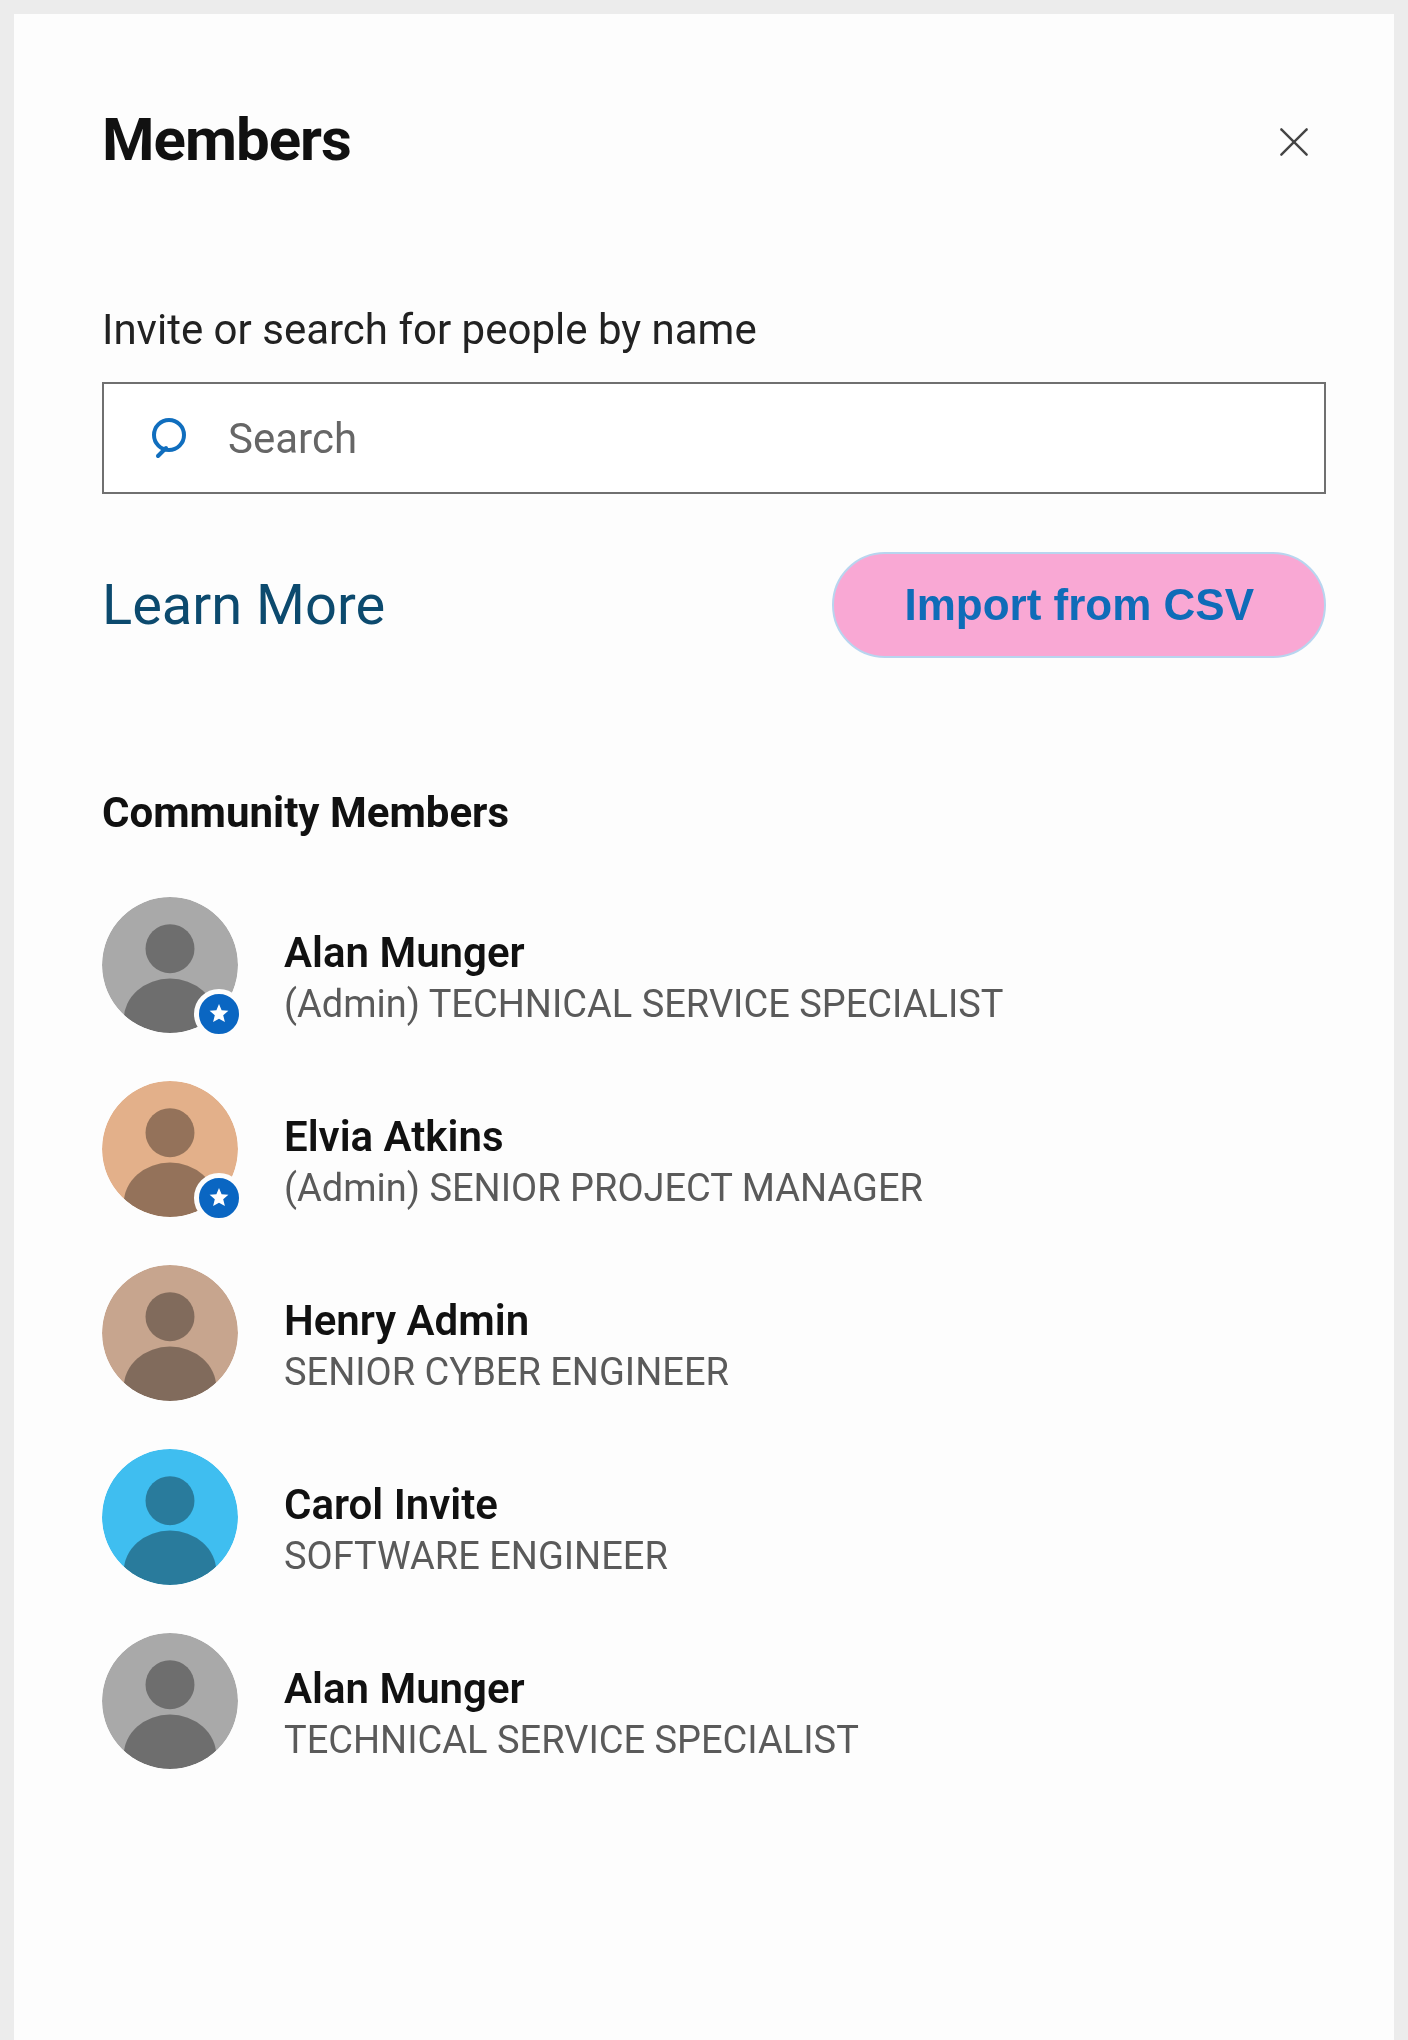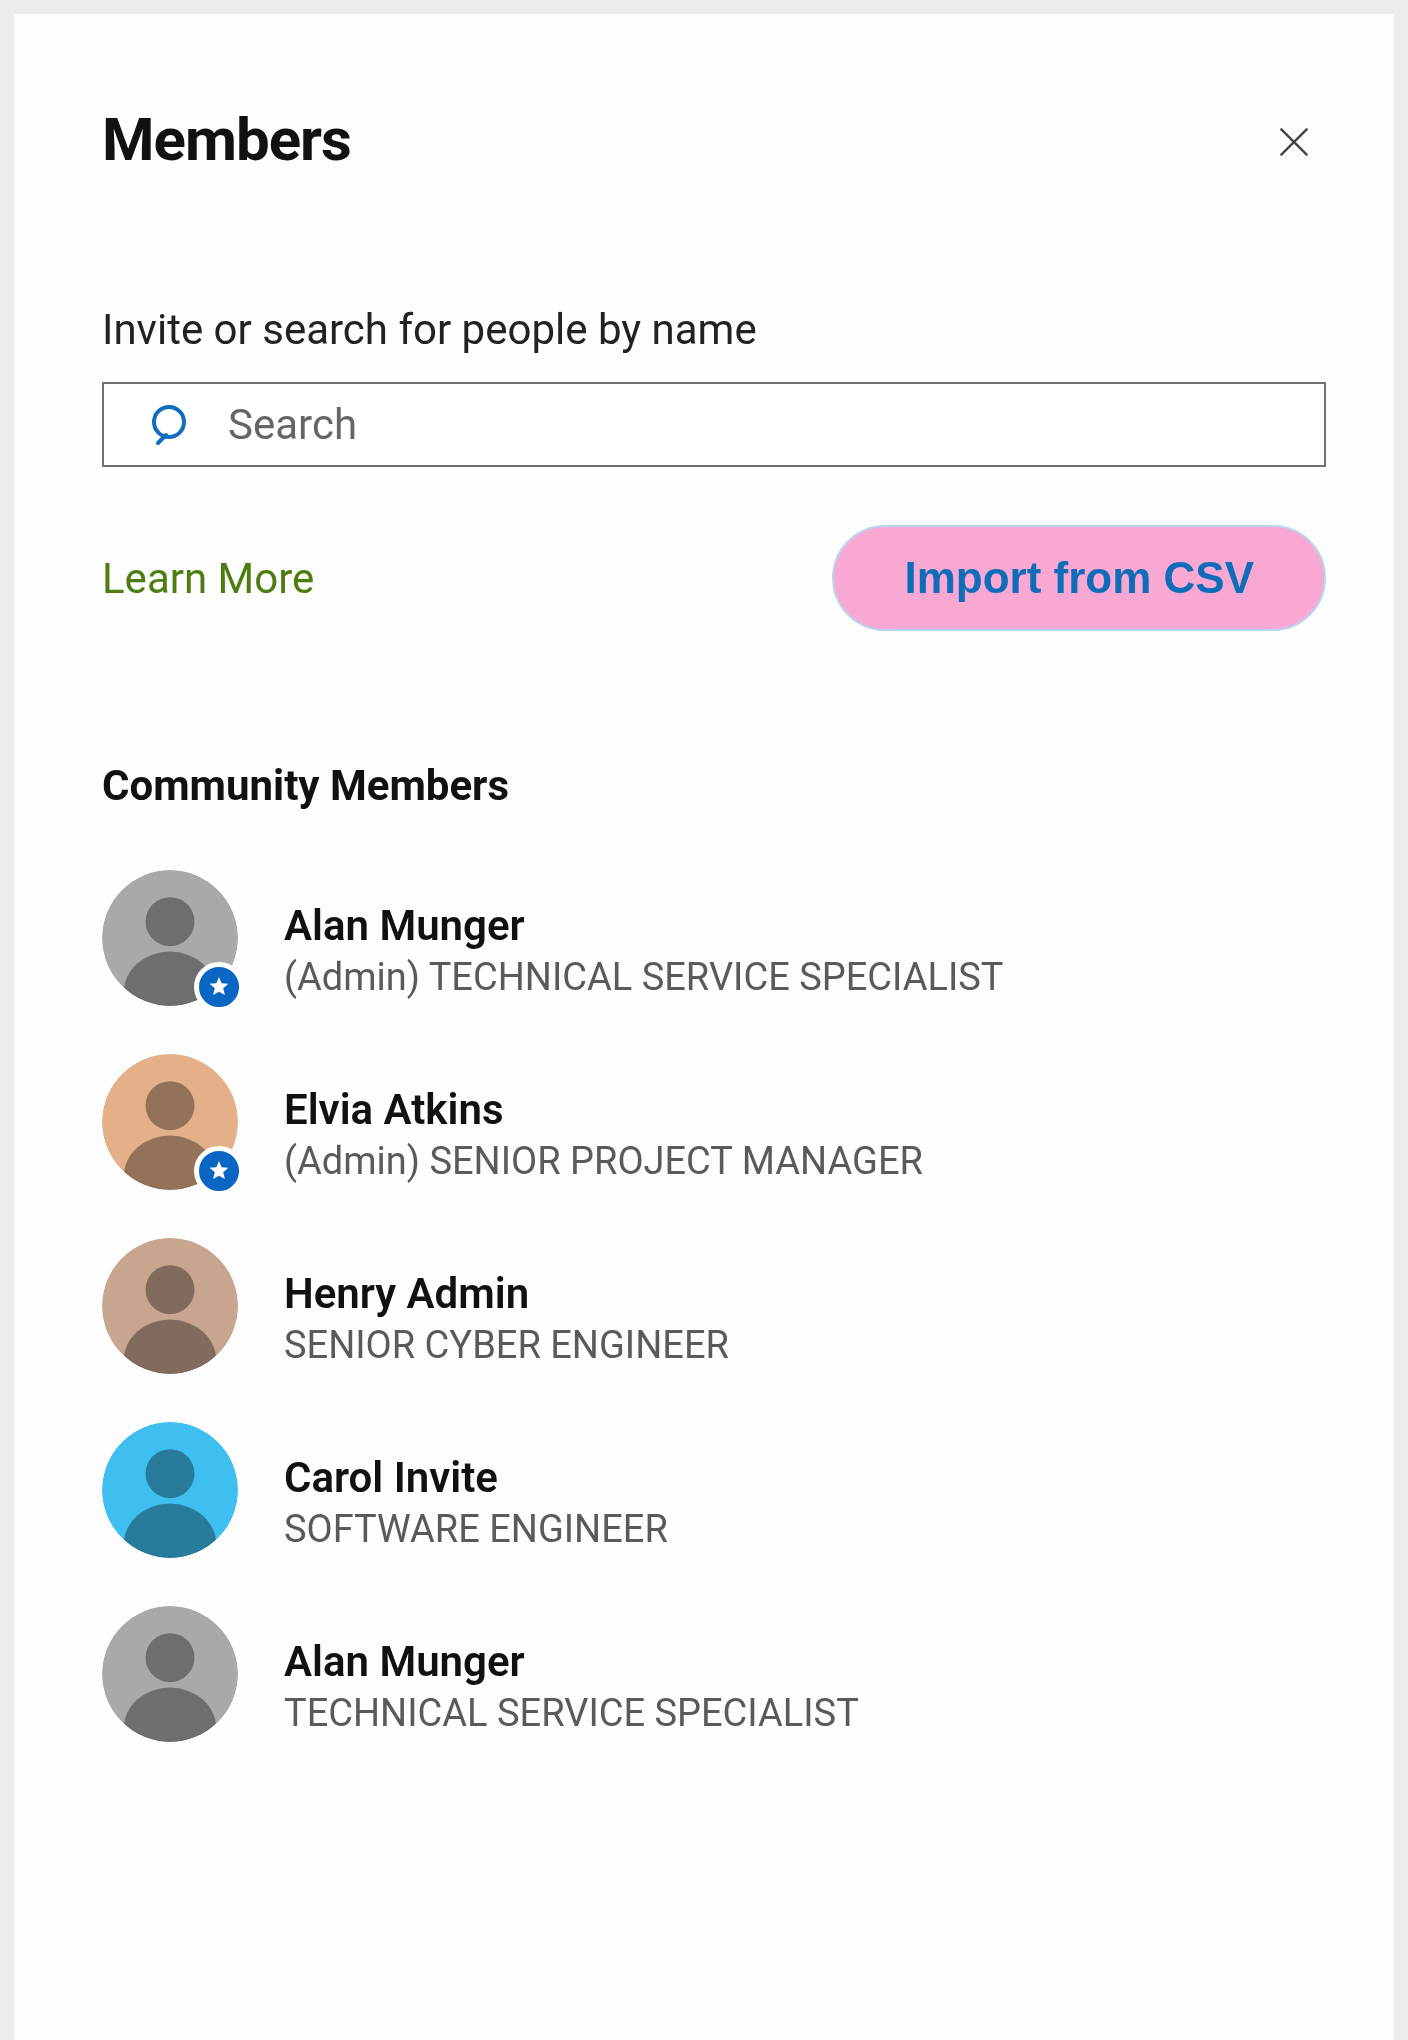--- a/index.html
+++ b/index.html
@@ -52,21 +52,21 @@
       font-size: 42px;
       font-weight: 400;
       color: #222;
       margin-bottom: 28px;
     }
     .search-box {
       display: flex;
       align-items: center;
       border: 2px solid #707070;
       background: #fff;
-      height: 85px;
+      height: 112px;
       padding: 0 44px;
     }
     .search-box svg {
       width: 48px;
       height: 48px;
       color: #106ebe;
       flex-shrink: 0;
     }
     .search-input {
       border: none;
@@ -80,22 +80,22 @@
     }
     .search-input::placeholder { color: #666; }
 
     .actions-row {
       margin-top: 58px;
       display: flex;
       justify-content: space-between;
       align-items: center;
     }
     .link-more {
-      font-size: 42px;
-      color: #4d7c0f;
+      font-size: 56px;
+      color: #0c4a6e;
       cursor: pointer;
     }
     .import-btn {
       border: 2px solid #b8d5ef;
       background: #f9a8d4;
       color: #0f6cb8;
       font-size: 44px;
       font-weight: 600;
       padding: 26px 70px;
       border-radius: 58px;

